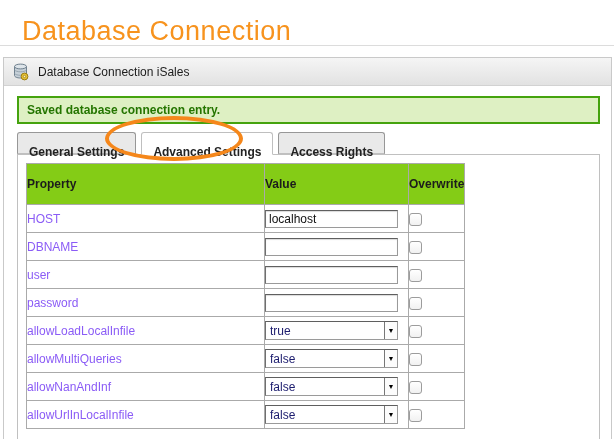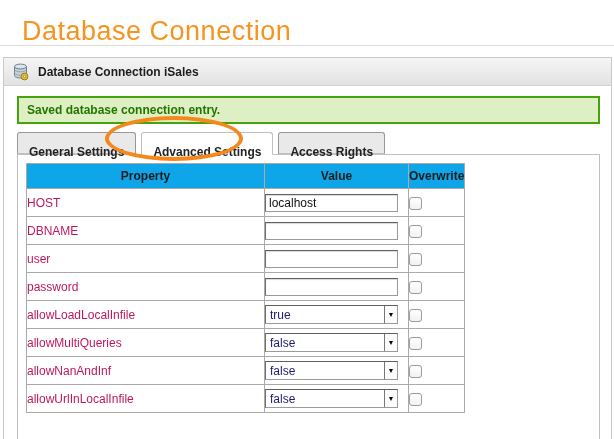--- a/index.html
+++ b/index.html
@@ -16,21 +16,21 @@
   .rule { position:absolute; left:0; right:0; top:45px; border-top:1px solid #dcdcdc; }
 
   .panel {
     position:absolute; left:3px; right:2px; top:57px; height:400px;
     border:1px solid #c9c9c9; background:#fff;
   }
   .panel-header {
     height:28px; display:flex; align-items:center; gap:8px; padding:0 7px;
     background:linear-gradient(#f5f5f5,#e2e2e2); border-bottom:1px solid #d2d2d2;
   }
-  .panel-header .title { font-size:12px; font-weight:bold; color:#1c1c1c; }
+  .panel-header .title { font-size:12px; font-weight:normal; color:#1c1c1c; }
   .db-icon { width:19px; height:19px; position:relative; flex:0 0 auto; }
 
   .panel-body { padding:10px 11px 0 13px; }
 
   .alert-success {
     border:2px solid #45a30e; background:#def0c3; color:#247500;
     font-size:12px; font-weight:bold; padding:5px 8px; margin-bottom:8px;
   }
 
   .tabs { display:flex; gap:5px; margin-top:8px; position:relative; z-index:1; }
@@ -45,25 +45,25 @@
     position:relative; margin-bottom:-1px; height:23px; z-index:3;
   }
   .tab-content {
     border:1px solid #c0c0c0; background:#fff; padding:8px; height:310px;
     position:relative; z-index:0;
   }
 
   table.props { border-collapse:collapse; table-layout:fixed; width:438px; font-size:12px; }
   table.props th, table.props td { border:1px solid #aaaaaa; padding:0; }
   table.props th {
-    background:#0ea5e9; font-weight:bold; text-align:center; height:25px;
+    background:#84cc16; font-weight:bold; text-align:left; height:41px;
     color:#1c1c1c;
   }
   col.c-prop { width:238px; } col.c-val { width:144px; } col.c-ow { width:56px; }
-  td.prop-cell { padding-left:7px; height:28px; color:#be185d; }
+  td.prop-cell { padding-left:7px; height:28px; color:#8b5cf6; }
   td.val-cell  { padding-left:5px; }
   td.ow-cell   { padding-left:5px; }
 
   input.text-input {
     width:133px; height:18px; font-family:"Liberation Sans",sans-serif;
     font-size:12px; color:#111; padding:1px 3px;
     background:#fff; border:1px solid #9a9a9a;
     border-top-color:#5f5f5f; border-left-color:#6f6f6f;
     box-shadow:inset 0 1px 1px rgba(0,0,0,.15);
   }

